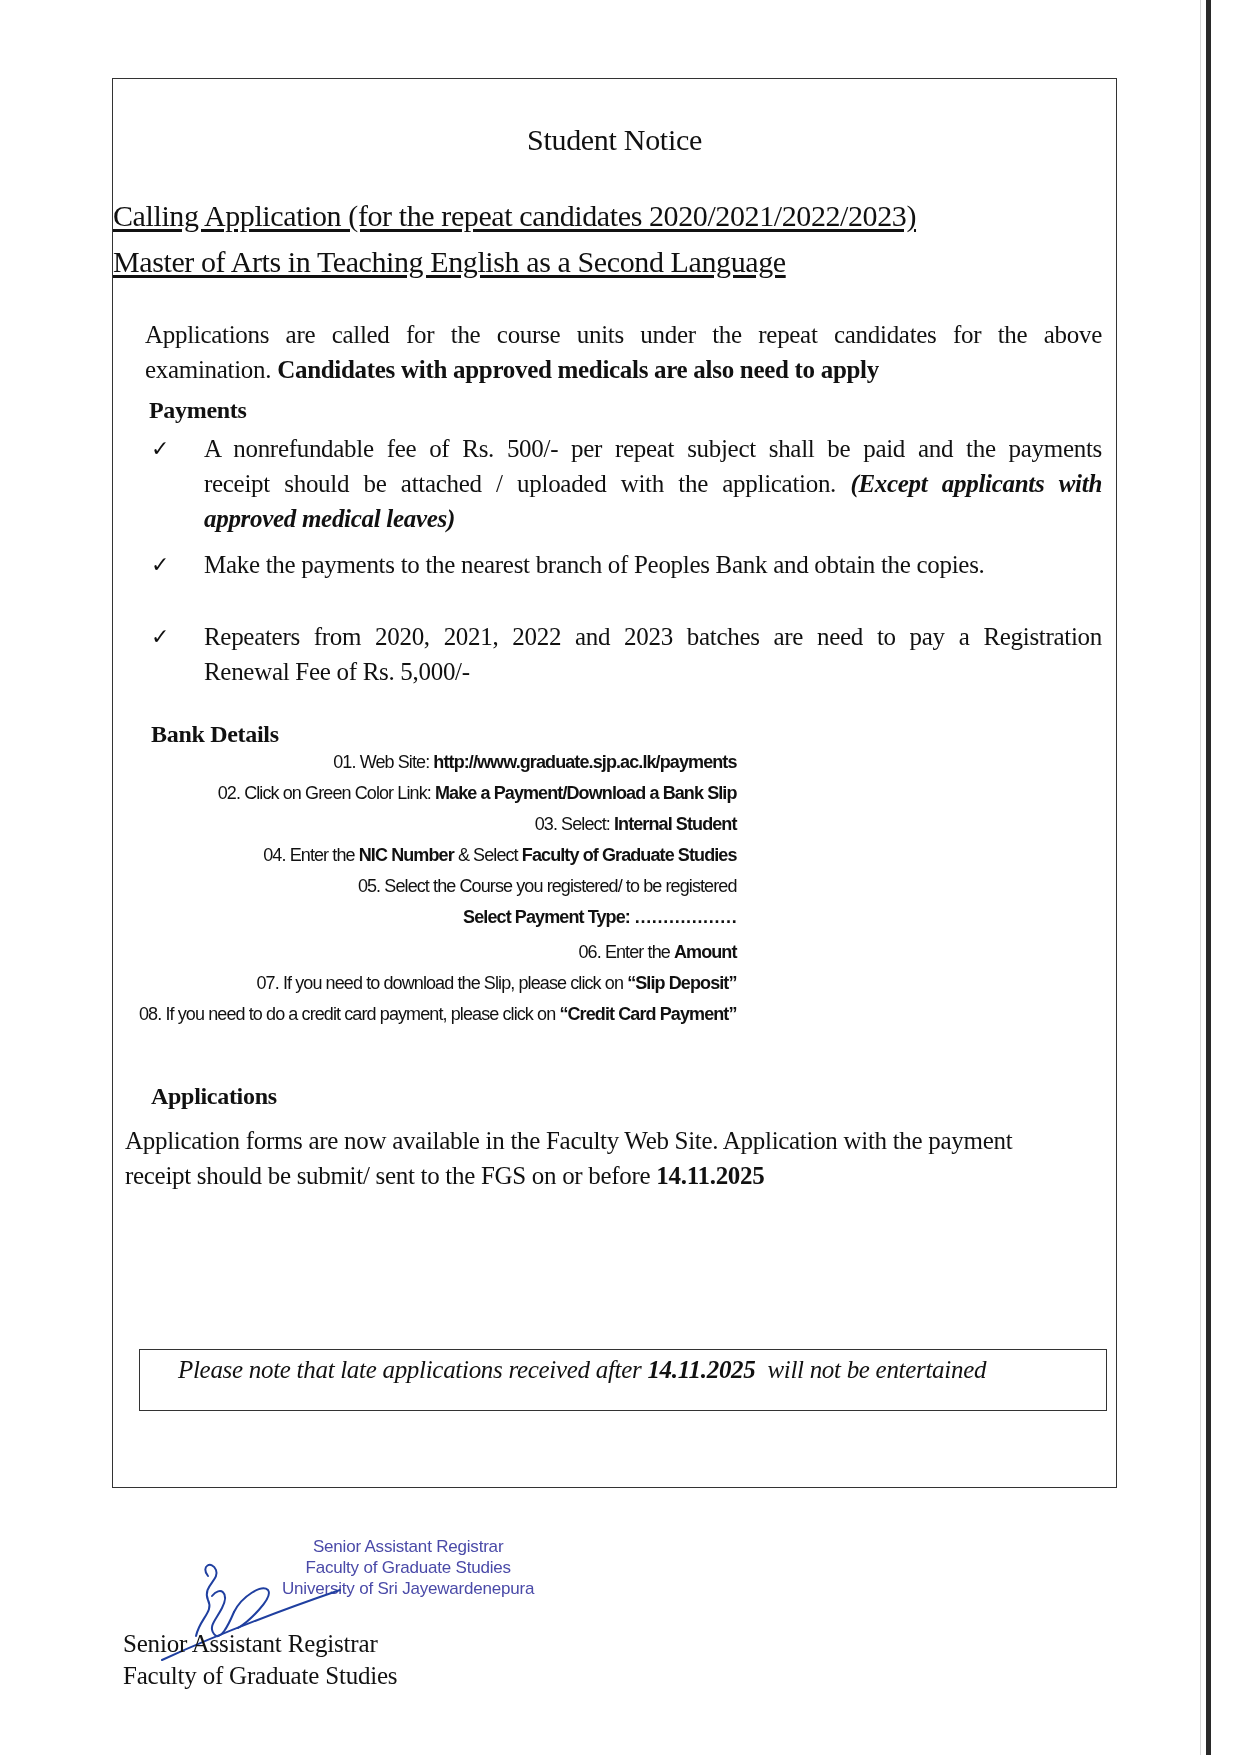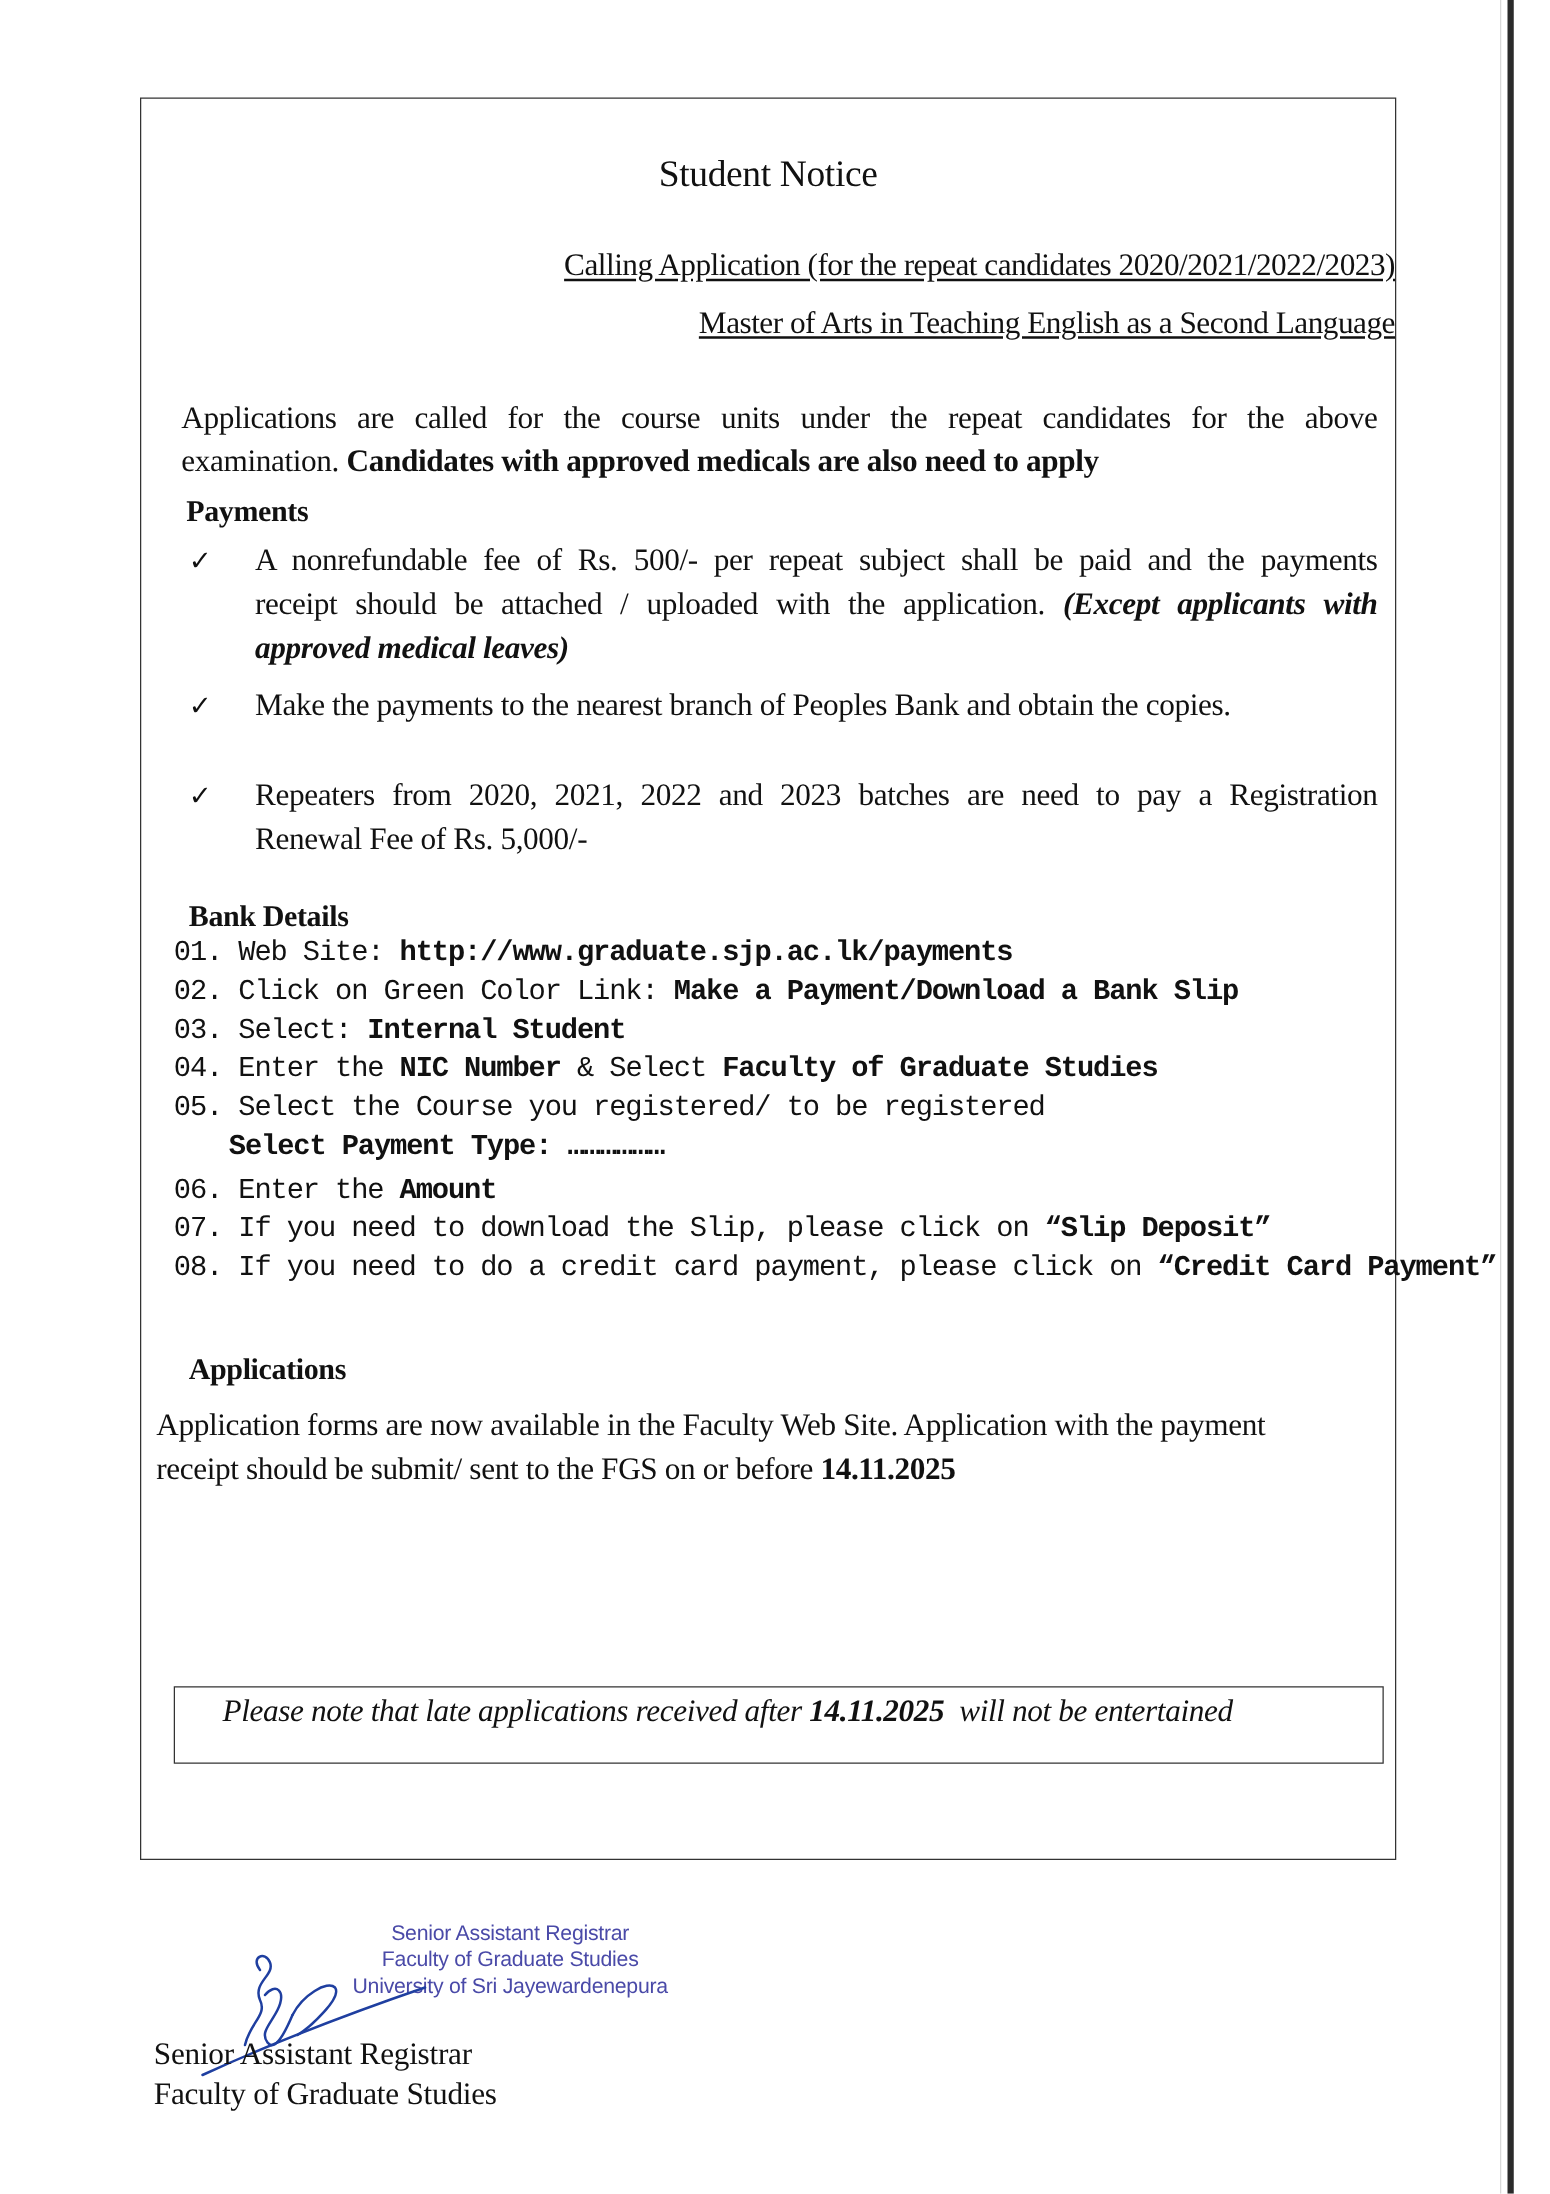--- a/index.html
+++ b/index.html
@@ -17,22 +17,22 @@
     }
     .notice-box {
       position: absolute; left: 112px; top: 78px; width: 1005px; height: 1410px;
       border: 1.5px solid #333; box-sizing: border-box;
     }
     .title {
       position: absolute; left: 0; width: 100%; top: 44px; text-align: center;
       font-size: 30px; letter-spacing: -0.3px;
     }
     .subtitle {
-      position: absolute; left: 0; width: 100%; text-align: right;
-      font-size: 25px; letter-spacing: -0.4px;
+      position: absolute; left: 0; width: 100%; text-align: left;
+      font-size: 30px; letter-spacing: -0.4px;
     }
     .subtitle span { text-decoration: underline; text-underline-offset: 3px; }
     .sub1 { top: 120px; }
     .sub2 { top: 166px; }
     .intro {
       position: absolute; left: 12px; right: 14px; top: 238px;
       font-size: 25px; line-height: 35px; letter-spacing: -0.3px; text-align: justify; margin-left: 20px;
     }
     .intro .justify-line { text-align: justify; text-align-last: justify; display: block; }
     .section-heading {
@@ -42,22 +42,22 @@
     .bullet {
       position: absolute; left: 38px; right: 14px; font-size: 25px;
       line-height: 35px; letter-spacing: -0.3px;
     }
     .bullet .check {
       position: absolute; left: 0; top: 0; font-size: 22px; width: 24px;
     }
     .bullet .btext { display: block; margin-left: 53px; text-align: justify; }
     .bullet .btext .jl { display: block; text-align: justify; text-align-last: justify; }
     .bank {
-      position: absolute; left: 39px; font-family: Liberation Mono, monospace;
-      font-size: 23px; line-height: 31px; letter-spacing: -0.9px;
+      position: absolute; left: 39px; font-family: Liberation Sans, sans-serif;
+      font-size: 18px; line-height: 31px; letter-spacing: -0.9px; text-align: right;
     }
     .bank .row { display: block; white-space: nowrap; }
     .bank b { font-weight: bold; }
     .bank .indent { padding-left: 44px; }
     .bank .gap { margin-top: 4px; }
     .apps {
       position: absolute; left: 12px; right: 14px; top: 1044px;
       font-size: 25px; line-height: 35px; letter-spacing: -0.3px;
     }
     .late-box {

